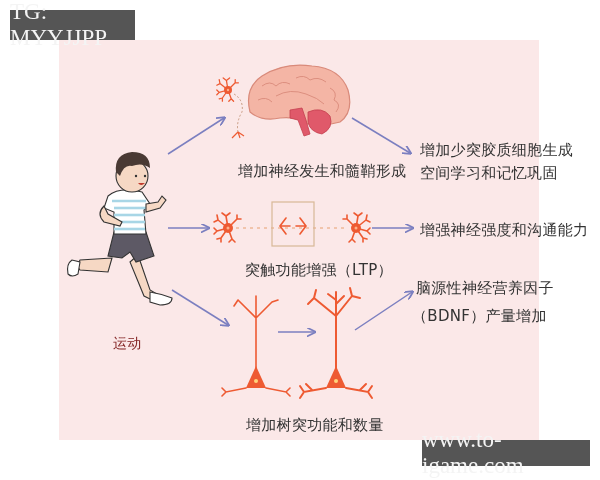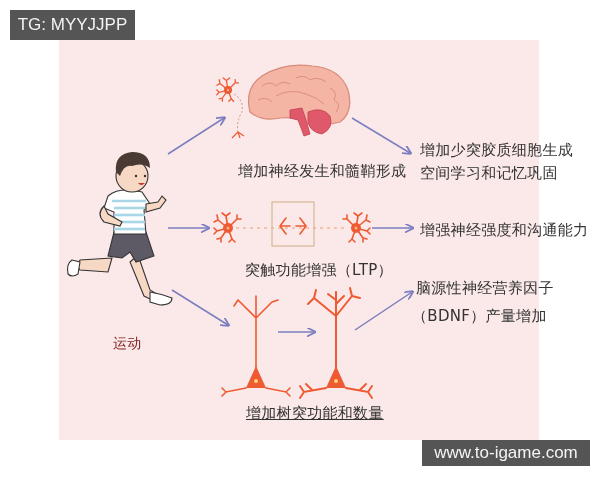--- a/index.html
+++ b/index.html
@@ -6,21 +6,21 @@
     body {
       width: 600px; height: 480px; background: #ffffff; position: relative; overflow: hidden;
       font-family: "DejaVu Sans", "Liberation Sans", sans-serif;
     }
     .panel {
       position: absolute; left: 59px; top: 40px; width: 480px; height: 400px;
       background: #fbe8e8;
     }
     .watermark {
       position: absolute; background: #555555; color: #f4f4f4;
-      font-family: Liberation Sans, sans-serif; font-size: 17px;
+      font-family: Liberation Serif, serif; font-size: 23px;
       display: flex; align-items: center; justify-content: center; z-index: 5;
     }
     .wm-top { left: 10px; top: 10px; width: 125px; height: 30px; }
     .wm-bottom { left: 422px; top: 440px; width: 168px; height: 26px; }
     .label {
       position: absolute; font-size: 15px; color: #333333; white-space: nowrap;
       letter-spacing: 0.3px;
     }
     .label-main { font-size: 14px; color: #7f1d1d; margin-top: 19px; }
     svg.art { position: absolute; left: 0; top: 0; }
@@ -141,18 +141,18 @@
 
 <div class="label label-main" style="left:113px;top:316px;">运动</div>
 
 <div class="label" style="left:238px;top:162px;">增加神经发生和髓鞘形成</div>
 <div class="label" style="left:420px;top:141px;">增加少突胶质细胞生成</div>
 <div class="label" style="left:420px;top:164px;">空间学习和记忆巩固</div>
 
 <div class="label" style="left:245px;top:261px;">突触功能增强（LTP）</div>
 <div class="label" style="left:420px;top:221px;">增强神经强度和沟通能力</div>
 
-<div class="label" style="left:246px;top:404px;text-decoration:underline;">增加树突功能和数量</div>
+<div class="label" style="left:246px;top:416px;">增加树突功能和数量</div>
 <div class="label" style="left:416px;top:279px;text-align:center;">脑源性神经营养因子</div>
 <div class="label" style="left:412px;top:307px;">（BDNF）产量增加</div>
 
 <div class="watermark wm-top">TG: MYYJJPP</div>
 <div class="watermark wm-bottom">www.to-igame.com</div>
 
 </body></html>

